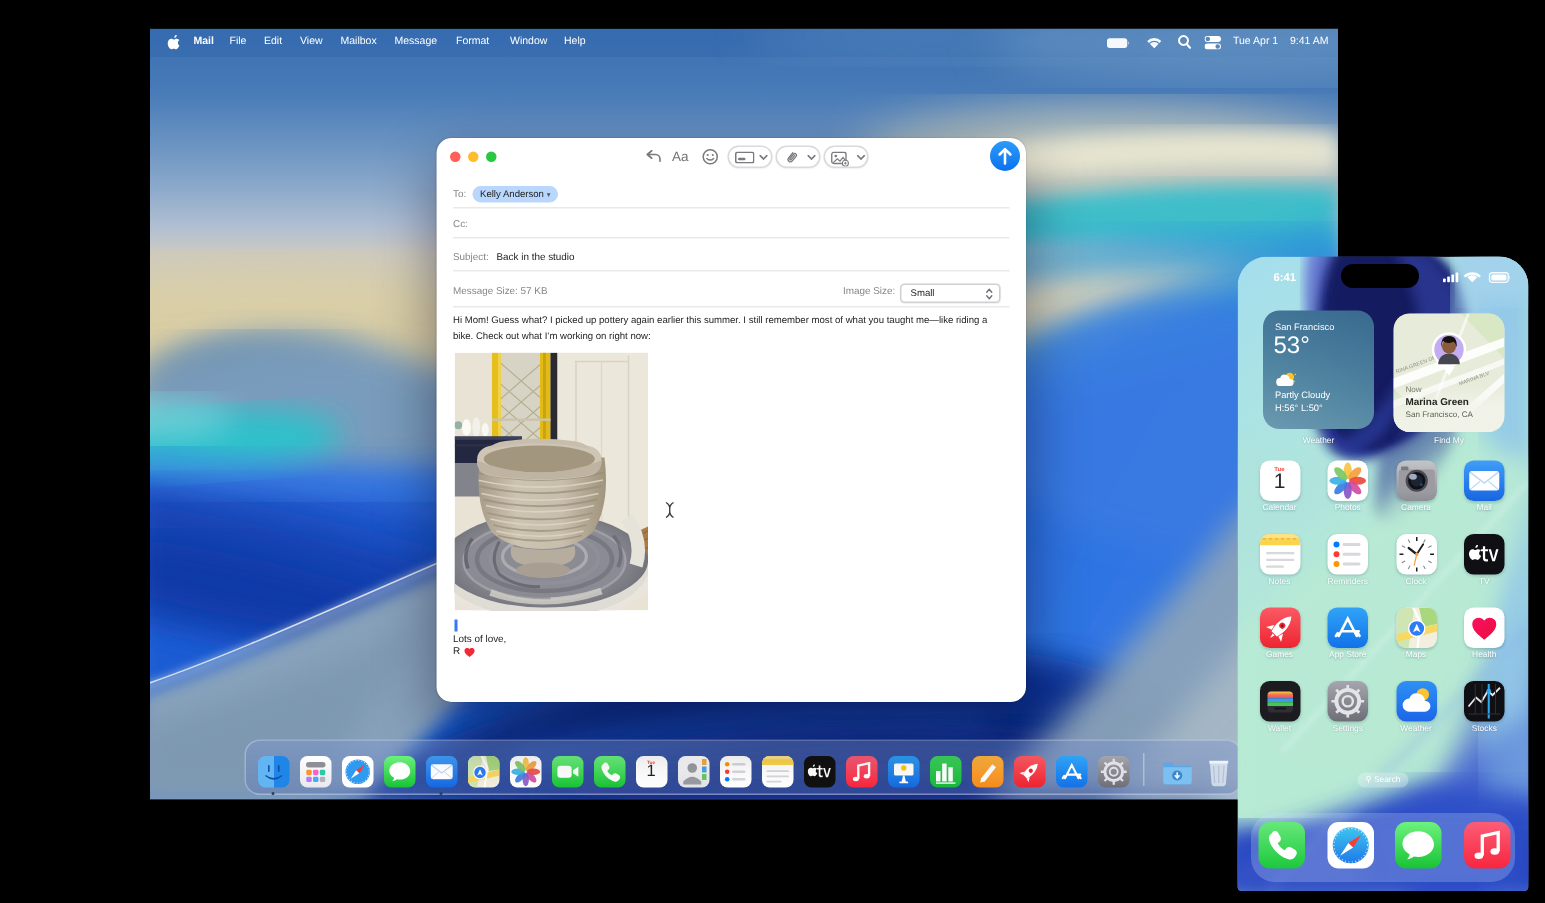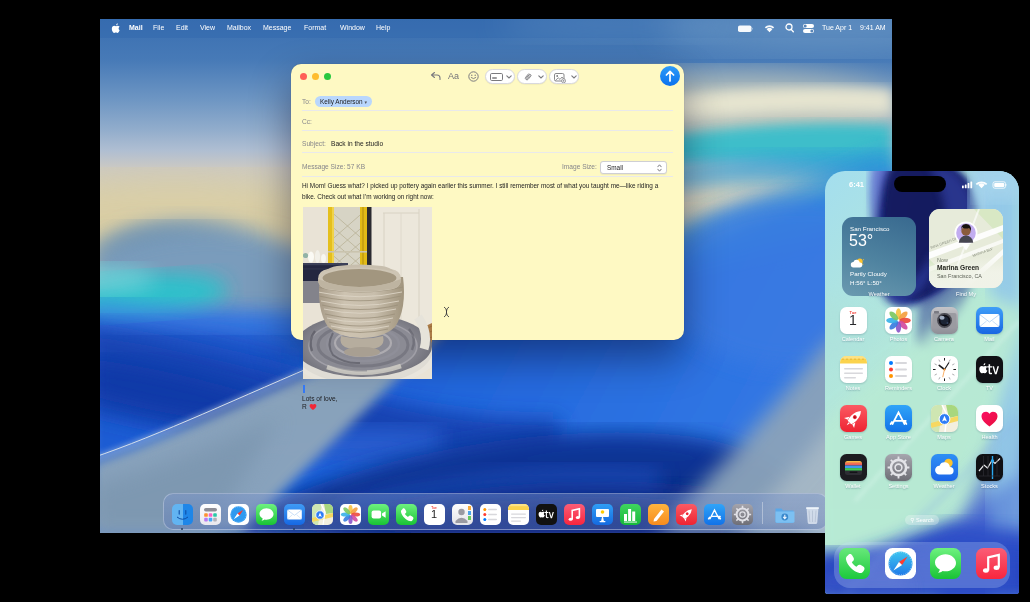--- a/index.html
+++ b/index.html
@@ -9,22 +9,22 @@
   #desktop { position:absolute; left:100px; top:19px; width:792px; height:514px;
     overflow:hidden; }
   #wallsvg { position:absolute; left:0; top:0; }
   #menubar { position:absolute; left:0; top:0; width:792px; height:18px;
     color:#fff; font-size:7px; }
   .mi { position:absolute; top:4.5px; white-space:nowrap; }
   #phone { position:absolute; left:825px; top:171px; width:194px; height:423px;
     border-radius:20px 20px 3px 3px; overflow:hidden; }
   .applabel { position:absolute; color:#fff; font-size:5.6px; text-align:center;
     text-shadow:0 0.5px 1.5px rgba(0,40,80,0.35); }
-  #mailwin { position:absolute; left:291px; top:64px; width:393px; height:276px;
-    background:#fef9c3; border-radius:10px; box-shadow:0 18px 40px rgba(0,0,30,0.45), 0 0 1px rgba(0,0,0,0.3); }
+  #mailwin { position:absolute; left:291px; top:92px; width:393px; height:376px;
+    background:#ffffff; border-radius:10px; box-shadow:0 18px 40px rgba(0,0,30,0.45), 0 0 1px rgba(0,0,0,0.3); }
   .sep { position:absolute; left:11px; right:11px; height:1px; background:#e9e9eb; }
   .flabel { position:absolute; color:#86868b; font-size:6.6px; }
   .ftext  { position:absolute; color:#1d1d1f; font-size:6.6px; }
   #dock { position:absolute; left:63px; top:474px; width:665px; height:37px;
     background:linear-gradient(180deg, rgba(125,150,205,0.45), rgba(92,118,182,0.42));
     border:0.5px solid rgba(255,255,255,0.3); border-radius:10px;
     backdrop-filter:none; }
   .dicon { position:absolute; width:21px; height:21px; top:9.5px; border-radius:5px; overflow:hidden; }
   .picon { position:absolute; width:27px; height:27px; border-radius:6.5px; overflow:hidden;
     box-shadow:0 1px 2px rgba(0,30,60,0.18); }
@@ -570,21 +570,21 @@
         <rect x="2.8" y="3.4" width="1.8" height="3.8" rx="0.5"></rect>
         <rect x="5.6" y="2" width="1.8" height="5.2" rx="0.5"></rect>
         <rect x="8.4" y="0.6" width="1.8" height="6.6" rx="0.5"></rect>
       <path d="M19.5,7.2 L16.2,3.8 a4.8,4.8 0 0 1 6.6,0 Z"></path>
       <path d="M19.5,2.2 a6.8,6.8 0 0 1 4.6,1.8 l1.2,-1.2 a8.5,8.5 0 0 0 -11.6,0 l1.2,1.2 a6.8,6.8 0 0 1 4.6,-1.8 z" opacity="0.95"></path>
       <rect x="31" y="0.8" width="12.5" height="6.4" rx="1.8" fill="none" stroke="#fff" stroke-width="0.9" opacity="0.9"></rect>
       <rect x="32.2" y="2" width="10.1" height="4" rx="1" fill="#fff"></rect>
       <path d="M44.2,2.6 q1.2,0.9 0,2.8z" opacity="0.8"></path>
     </g>
   </svg>
-  <div class="abs" style="left:17px;top:46px;width:74px;height:79px;border-radius:11px;overflow:hidden;background:linear-gradient(200deg,#38698f,#4f83a0 55%,#6b9ab0)">
+  <div class="abs" style="left:17px;top:36px;width:74px;height:79px;border-radius:11px;overflow:hidden;background:linear-gradient(200deg,#38698f,#4f83a0 55%,#6b9ab0)">
     <div class="abs" style="left:8px;top:8px;color:#fff;font-size:6.2px">San Francisco</div>
     <div class="abs" style="left:7px;top:15px;color:#fff;font-size:16px;font-weight:300">53°</div>
     <svg class="abs" style="left:8px;top:41px" width="14" height="10" viewBox="0 0 14 10">
       <circle cx="9.8" cy="3.4" r="2.9" fill="#fcc32f"></circle>
       <path d="M11.5,5.6 l1.8,0.8 M9.8,-0.4 v-1 M13,2 l1,-0.6" stroke="#fcc32f" stroke-width="0.8"></path>
       <path d="M3.6,9.4 a2.7,2.7 0 0 1 -0.2,-5.4 a3.3,3.3 0 0 1 6.4,0.6 a2.4,2.4 0 0 1 0.4,4.8 z" fill="#fff"></path>
     </svg>
     <div class="abs" style="left:8px;top:53px;color:#fff;font-size:6.2px">Partly Cloudy</div>
     <div class="abs" style="left:8px;top:62px;color:#fff;font-size:6.2px">H:56° L:50°</div>
   </div>

